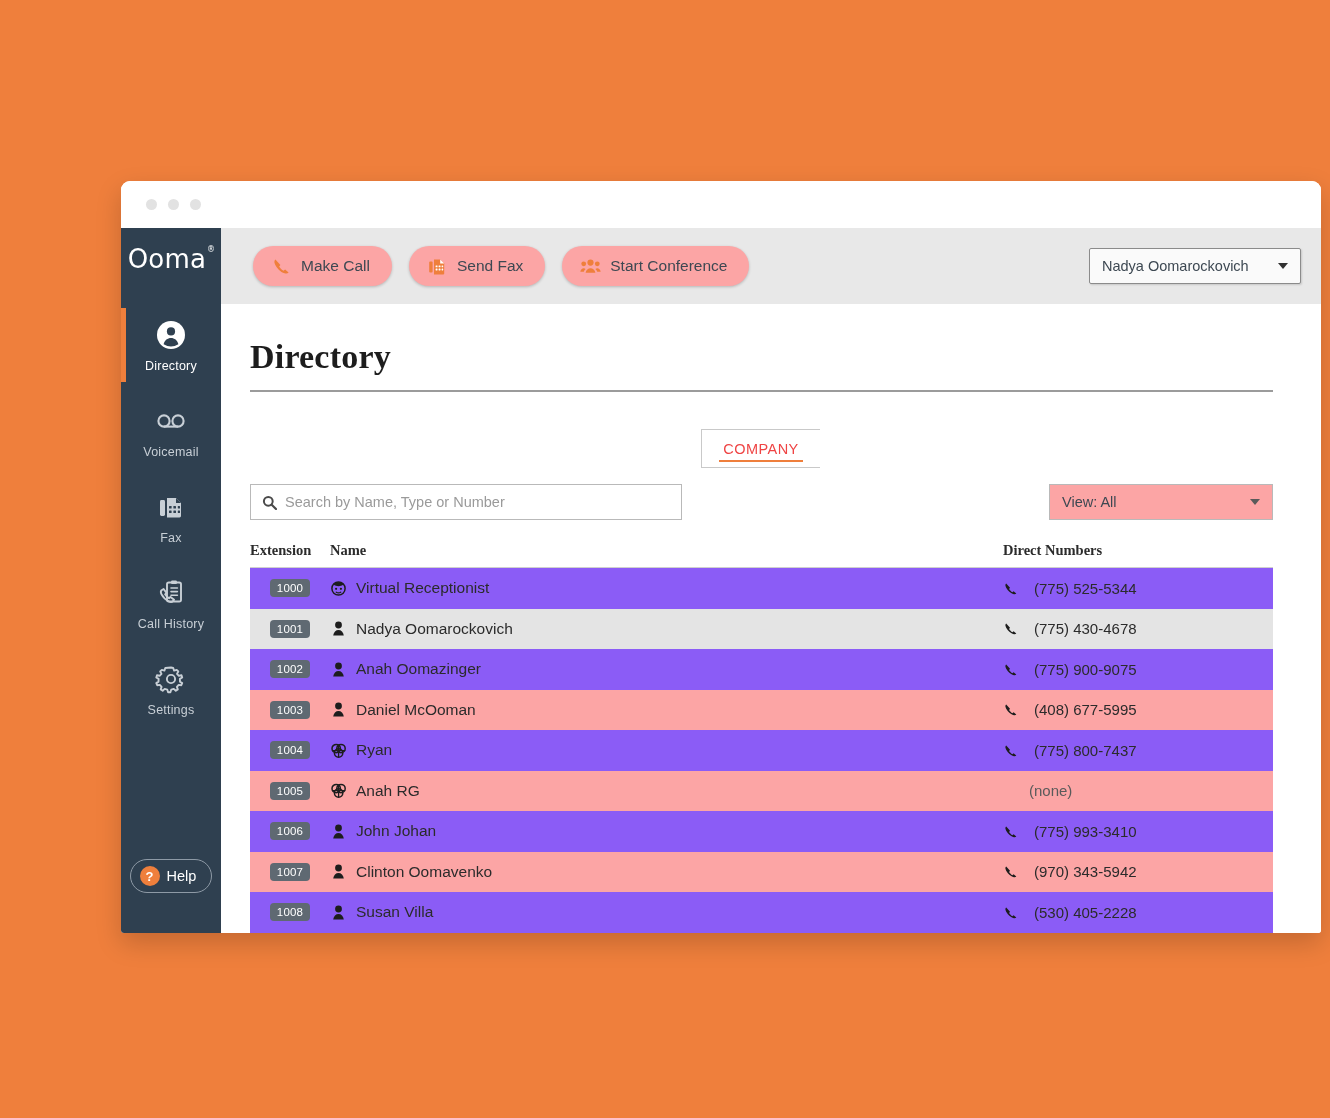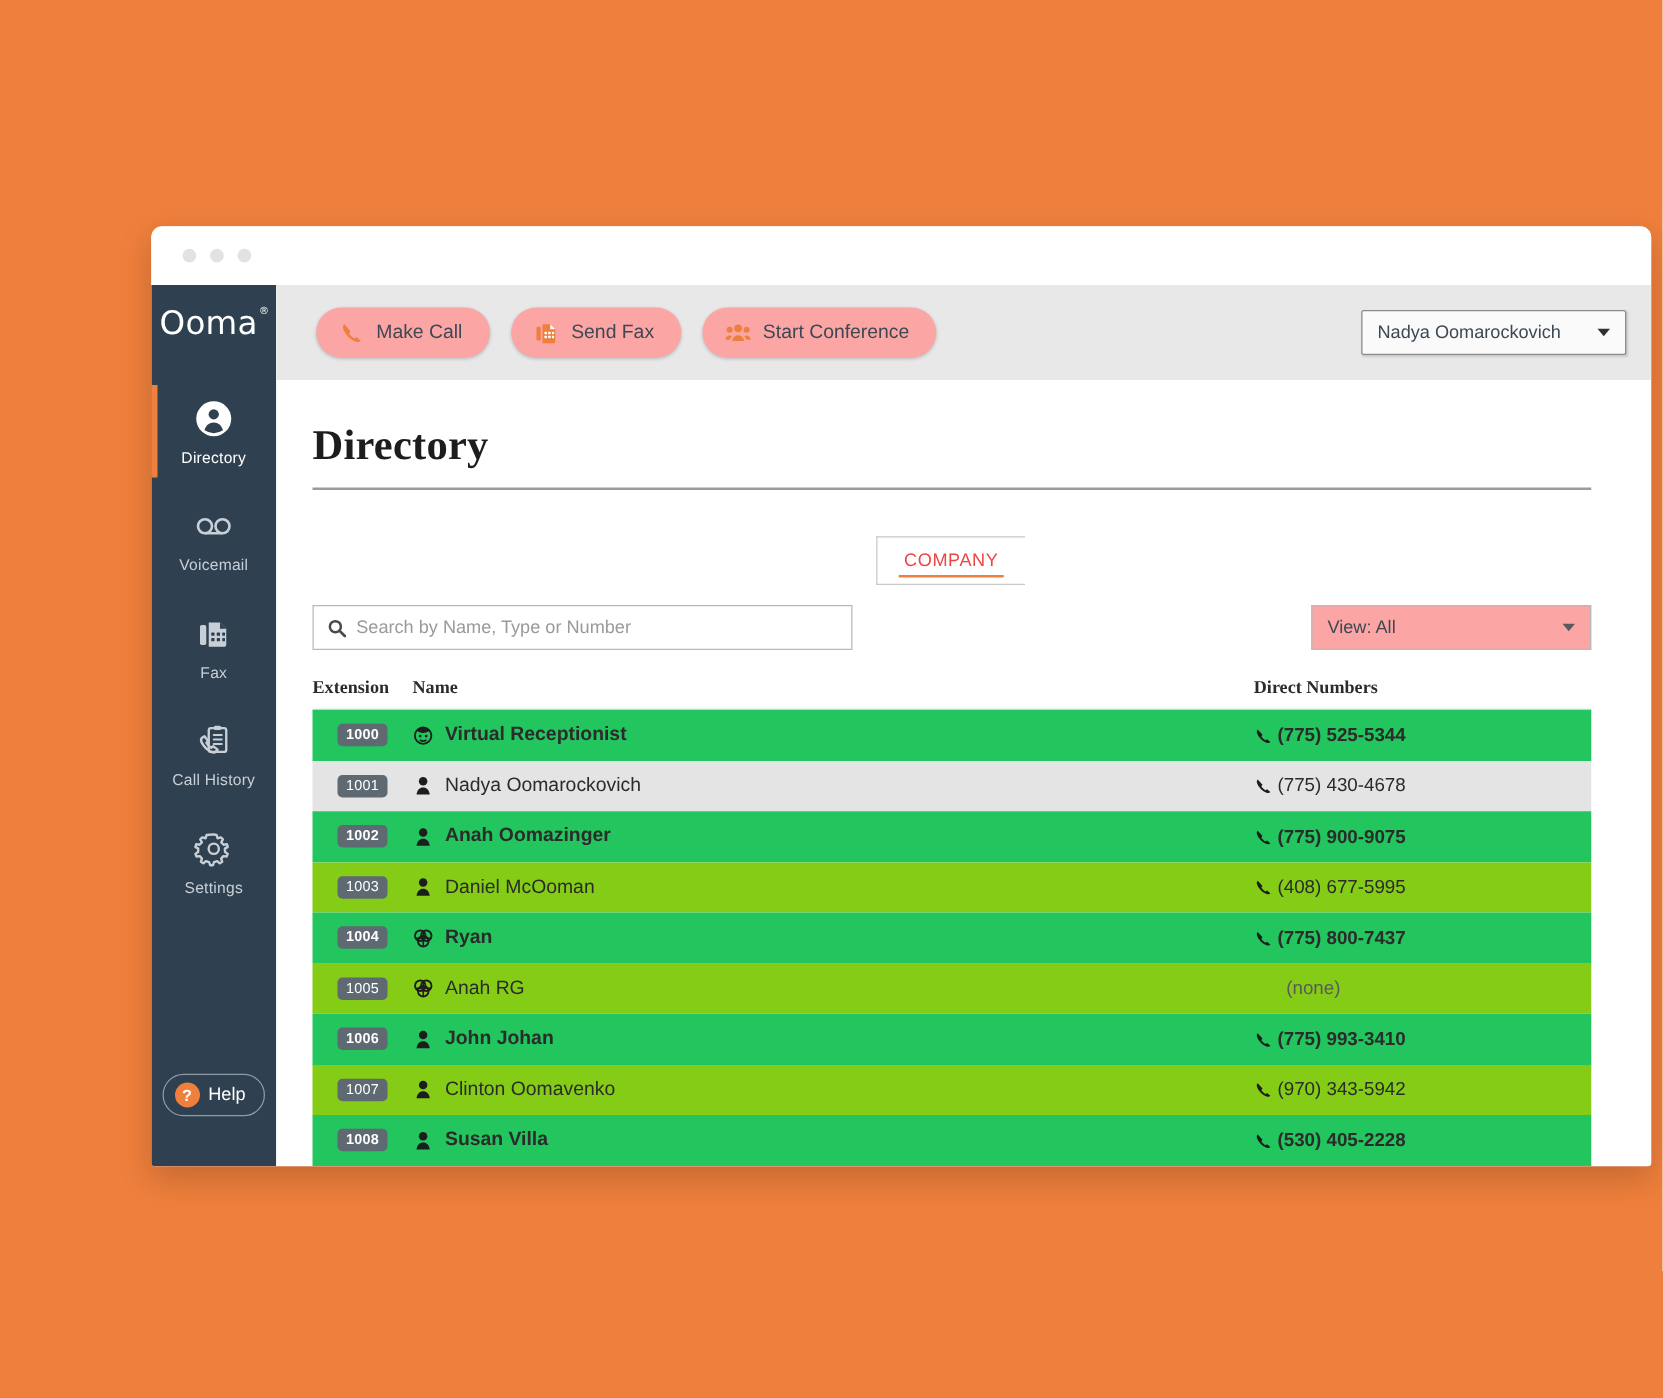--- a/index.html
+++ b/index.html
@@ -288,44 +288,44 @@
     color: #2b2b2b;
   }
   .col-ext   { width: 80px; flex: 0 0 80px; }
   .col-name  { flex: 1; }
   .col-num   { width: 270px; flex: 0 0 270px; }
 
   .row {
     display: flex;
     align-items: center;
     height: 40.5px;
-    background: #84cc16;
-  }
-  .row.alt { background: #22c55e; font-weight: bold; }
+    background: #fca5a5;
+  }
+  .row.alt { background: #8b5cf6; }
   .row.highlight { background: #e4e4e4; }
 
   .ext-badge {
     display: inline-block;
     background: #5f6972;
     color: #ffffff;
     font-size: 11.5px;
     border-radius: 4px;
     padding: 3px 7px 3px 7px;
     min-width: 38px;
     text-align: center;
     letter-spacing: .2px;
   }
   .col-ext { display: flex; justify-content: center; }
 
   .name-cell { display: flex; align-items: center; gap: 9px; }
   .type-icon { width: 17px; height: 17px; flex: 0 0 17px; }
   .type-icon svg { width: 100%; height: 100%; display: block; }
   .name-text { font-size: 15.5px; color: #2b2b2b; }
 
-  .num-cell { display: flex; align-items: center; gap: 4px; }
+  .num-cell { display: flex; align-items: center; gap: 16px; }
   .num-cell.none { padding-left: 26px; }
   .phone-icon { width: 15px; height: 15px; flex: 0 0 15px; }
   .phone-icon svg { width: 100%; height: 100%; display: block; }
   .num-text { font-size: 15px; color: #2b2b2b; }
   .num-text.muted { color: #5a5a5a; }
 </style>
 </head>
 <body>
 
 <div id="app-window">

